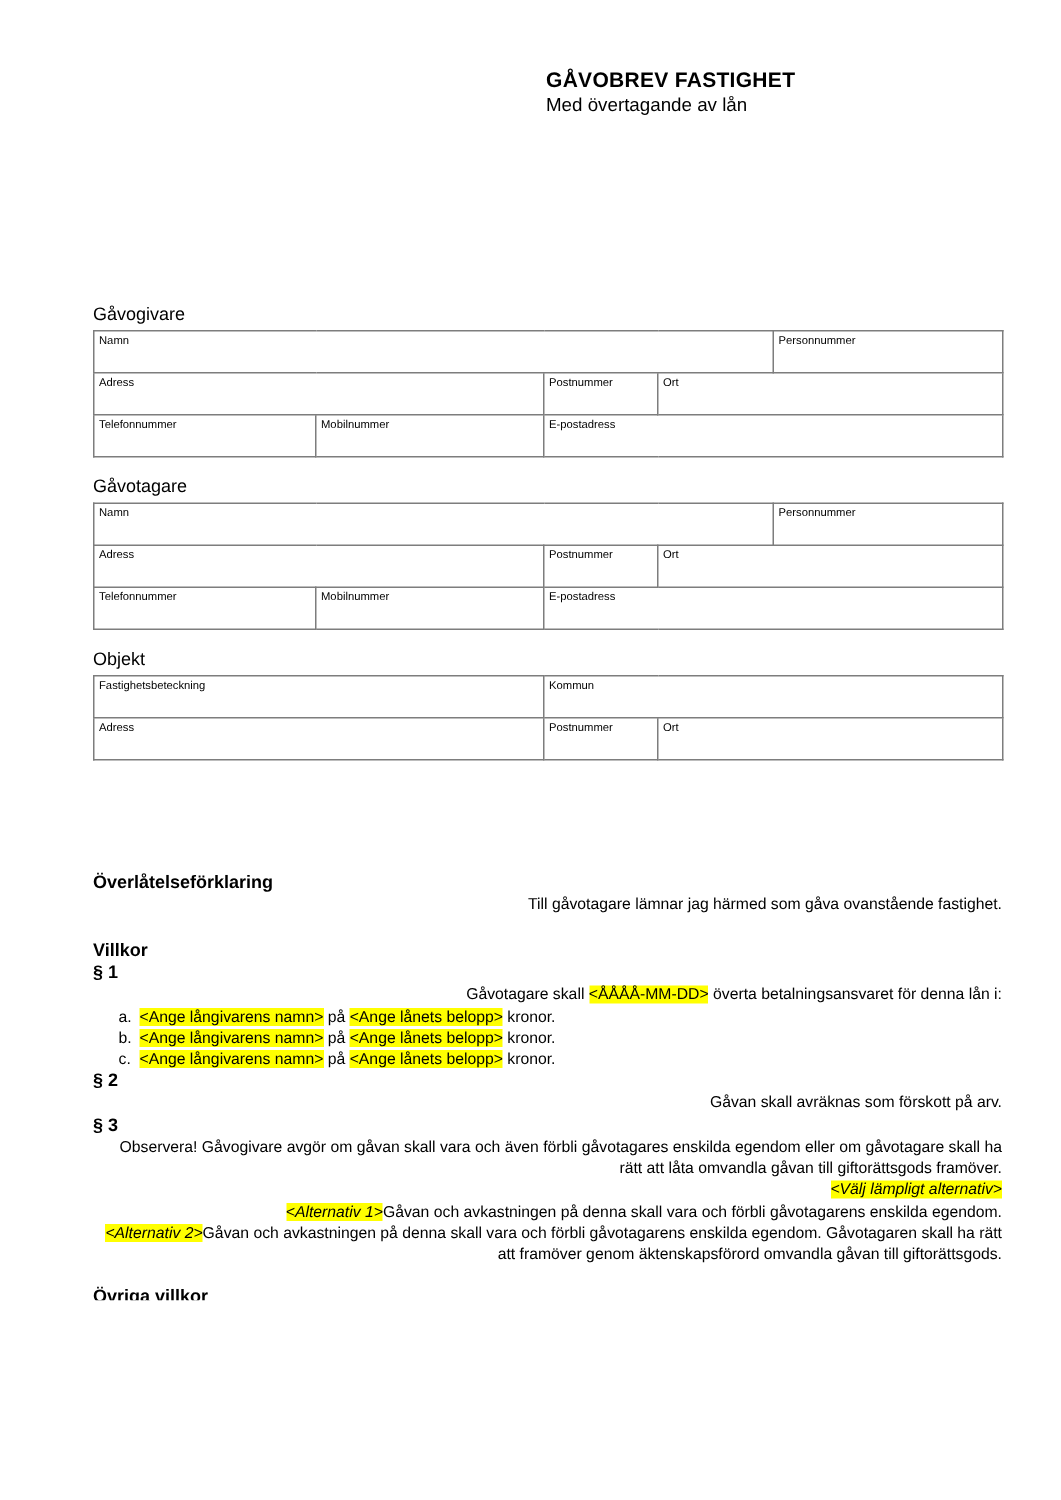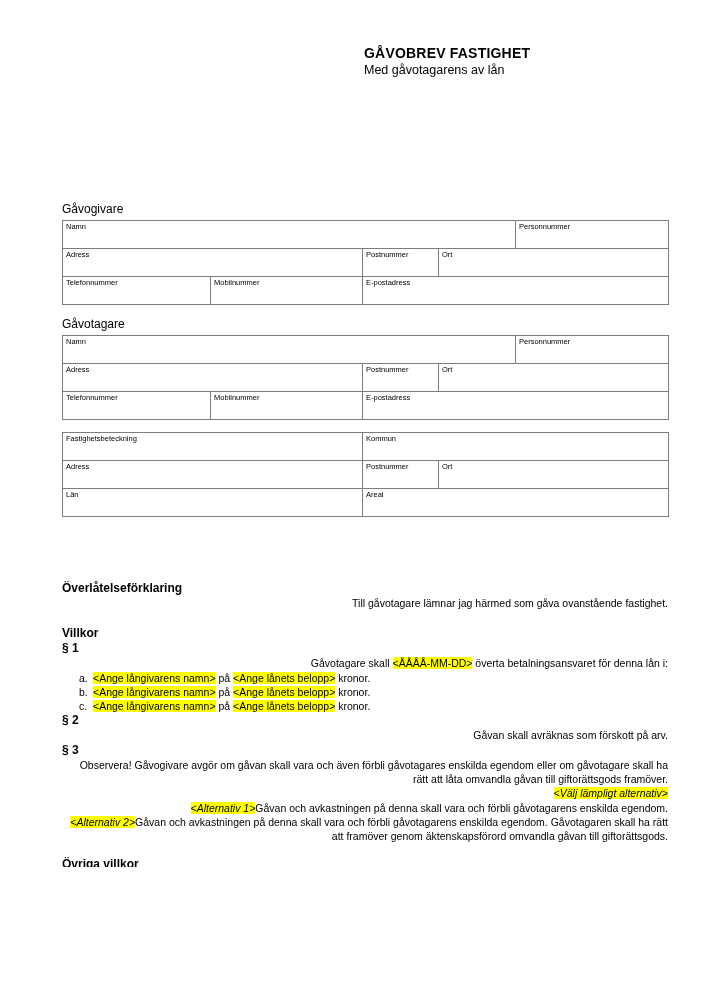--- a/index.html
+++ b/index.html
@@ -58,21 +58,21 @@
   .pn-current{font-weight:bold;}
   .pn-of{margin-left:4px;}
 </style>
 </head>
 <body>
 
 <div class="page">
 
   <header class="doc-header">
     <h1 class="doc-title">GÅVOBREV FASTIGHET</h1>
-    <div class="doc-subtitle">Med gåvotagarens av lån</div>
+    <div class="doc-subtitle">Med övertagande av lån</div>
   </header>
 
   <section class="form-section sec-gavogivare">
     <h2 class="section-heading">Gåvogivare</h2>
     <table class="form-table">
       <colgroup>
           <col style="width:148px">
           <col style="width:152px">
           <col style="width:76px">
           <col style="width:77px">
@@ -152,20 +152,21 @@
             </td>
         <td colspan="3">
               <span class="lbl">E-postadress</span>
             </td>
       </tr>
     </tbody>
       </table>
   </section>
 
   <section class="form-section sec-objekt">
+    <h2 class="section-heading">Objekt</h2>
     <table class="form-table">
       <colgroup>
           <col style="width:300px">
           <col style="width:76px">
           <col style="width:230px">
         </colgroup>
       <tbody>
           <tr>
         <td>
               <span class="lbl">Fastighetsbeteckning</span>
@@ -176,28 +177,20 @@
       </tr>
       <tr>
         <td>
               <span class="lbl">Adress</span>
             </td>
         <td>
               <span class="lbl">Postnummer</span>
             </td>
         <td>
               <span class="lbl">Ort</span>
-            </td>
-      </tr>
-      <tr>
-        <td>
-              <span class="lbl">Län</span>
-            </td>
-        <td colspan="2">
-              <span class="lbl">Areal</span>
             </td>
       </tr>
     </tbody>
       </table>
   </section>
 
   <section class="text-block">
     <h2 class="text-heading">Överlåtelseförklaring</h2>
     <p>Till gåvotagare lämnar jag härmed som gåva ovanstående fastighet.</p>
 

